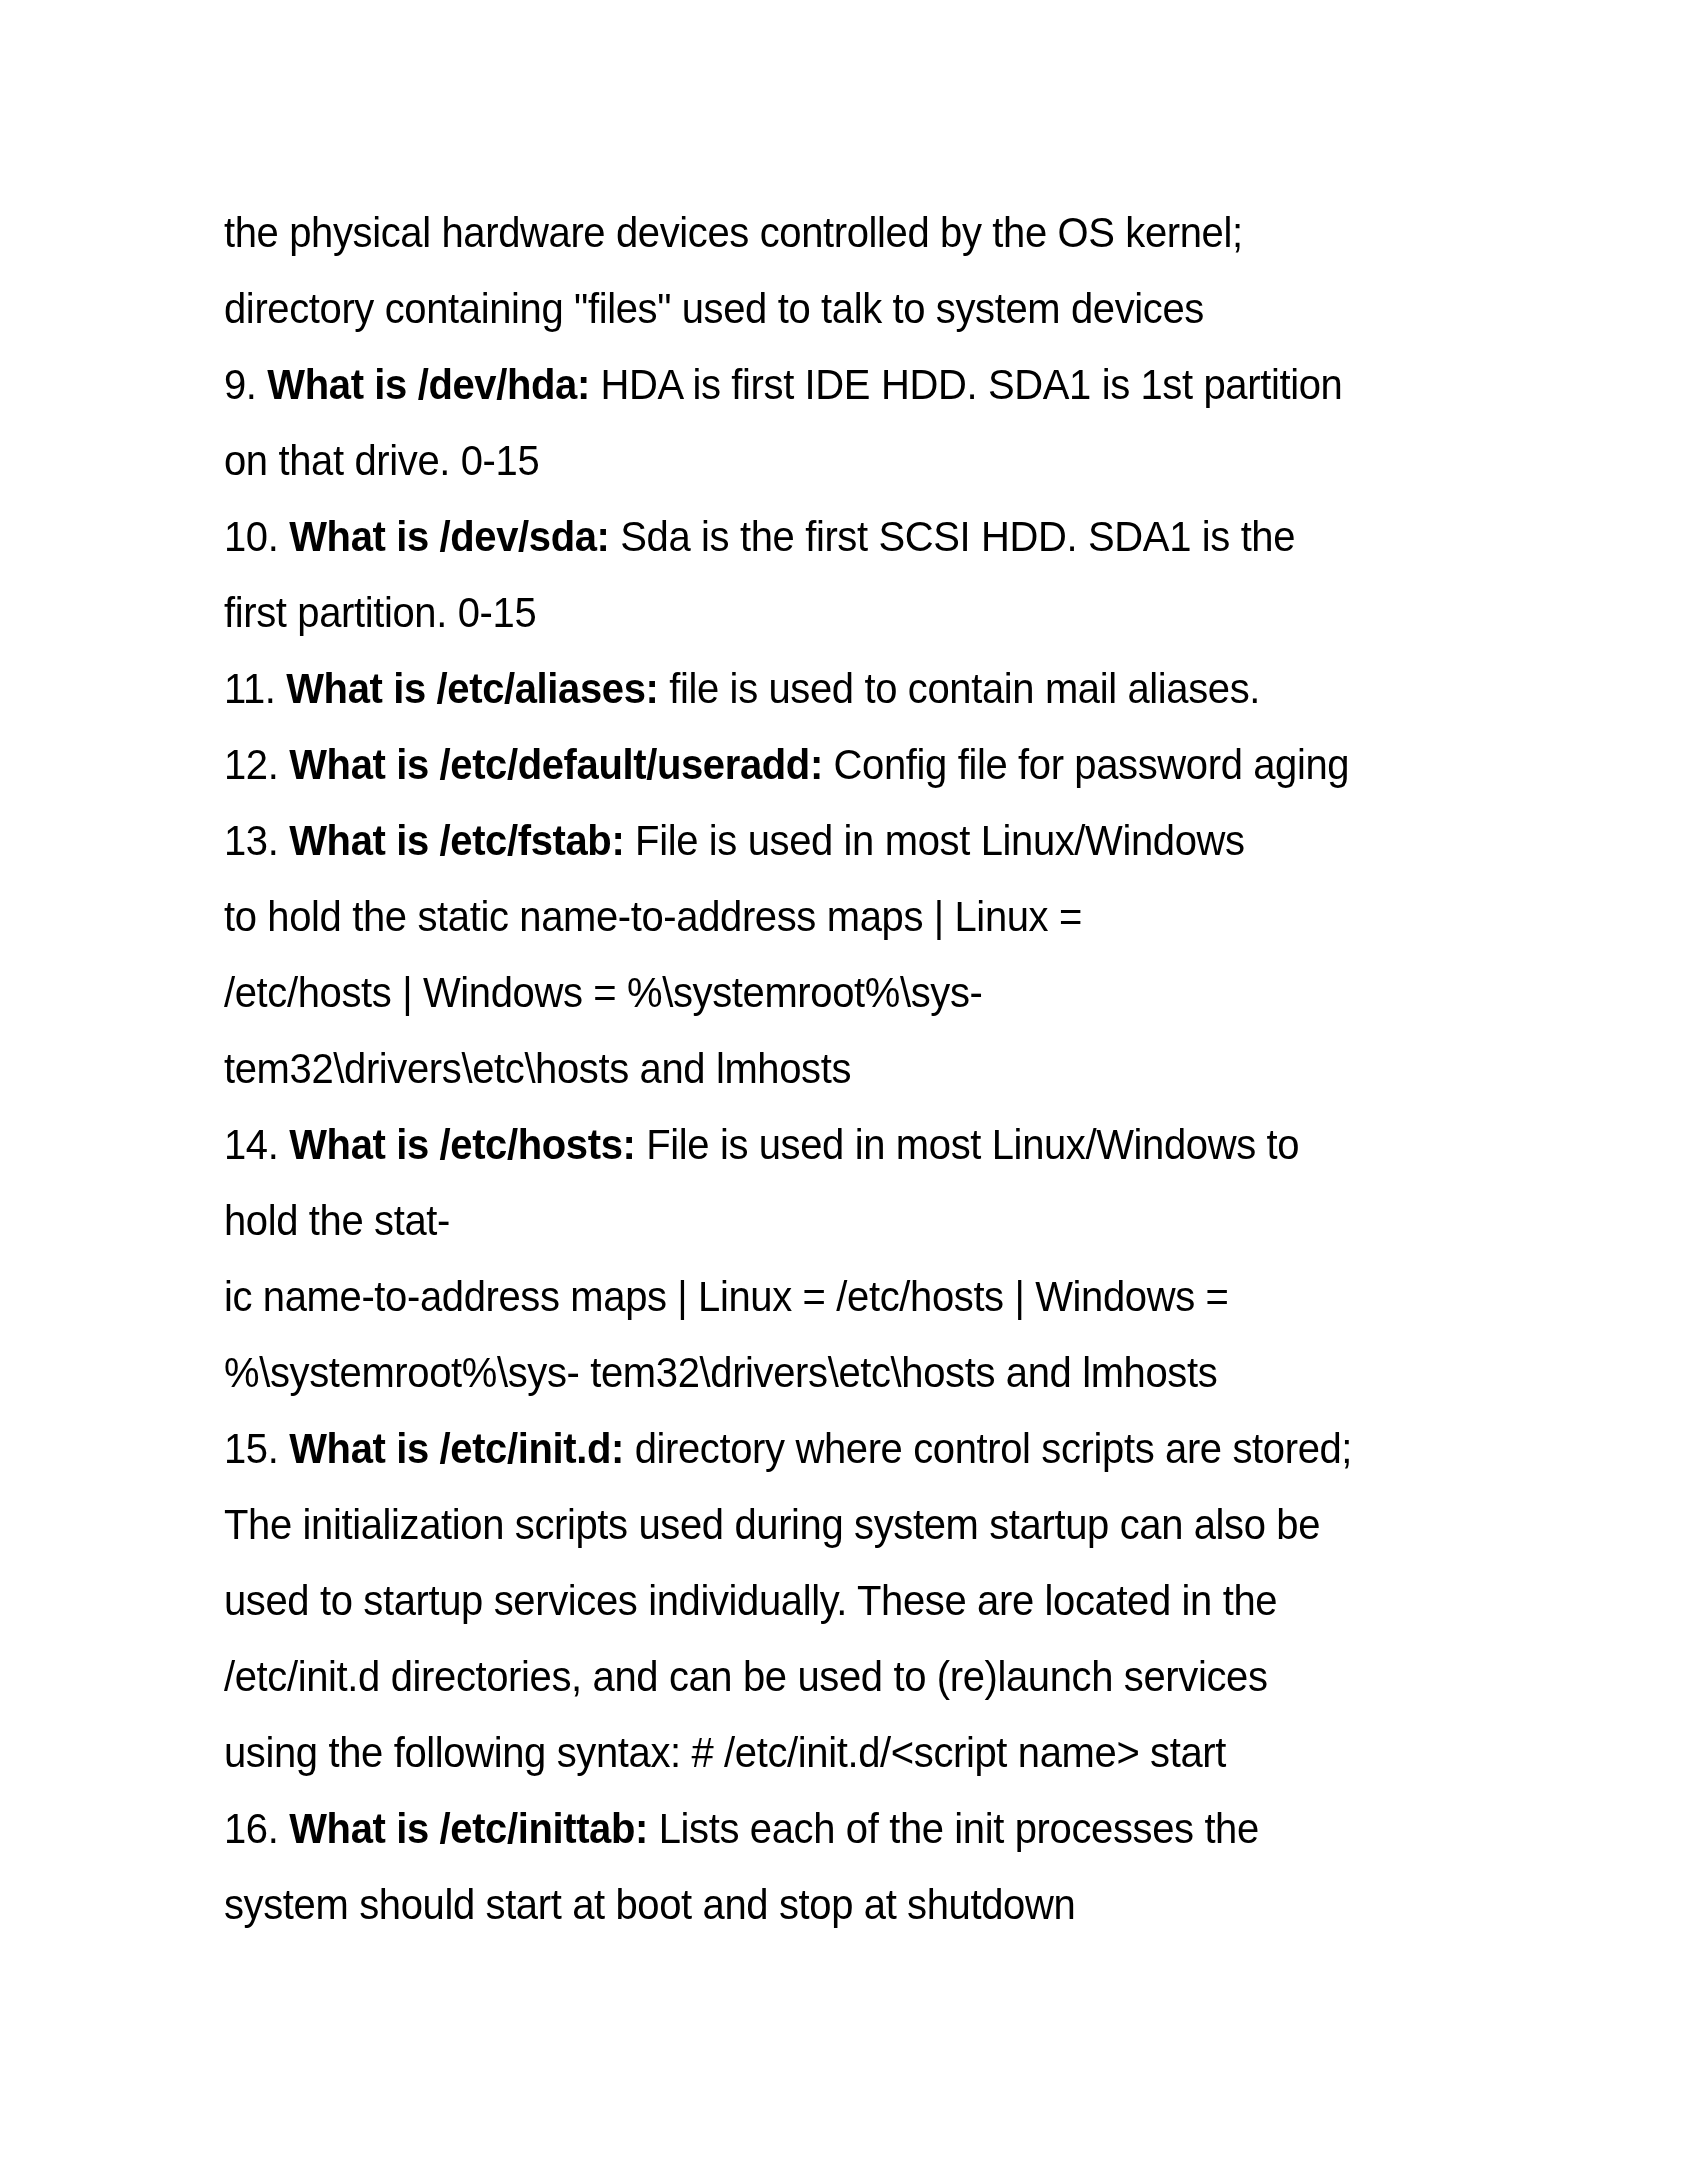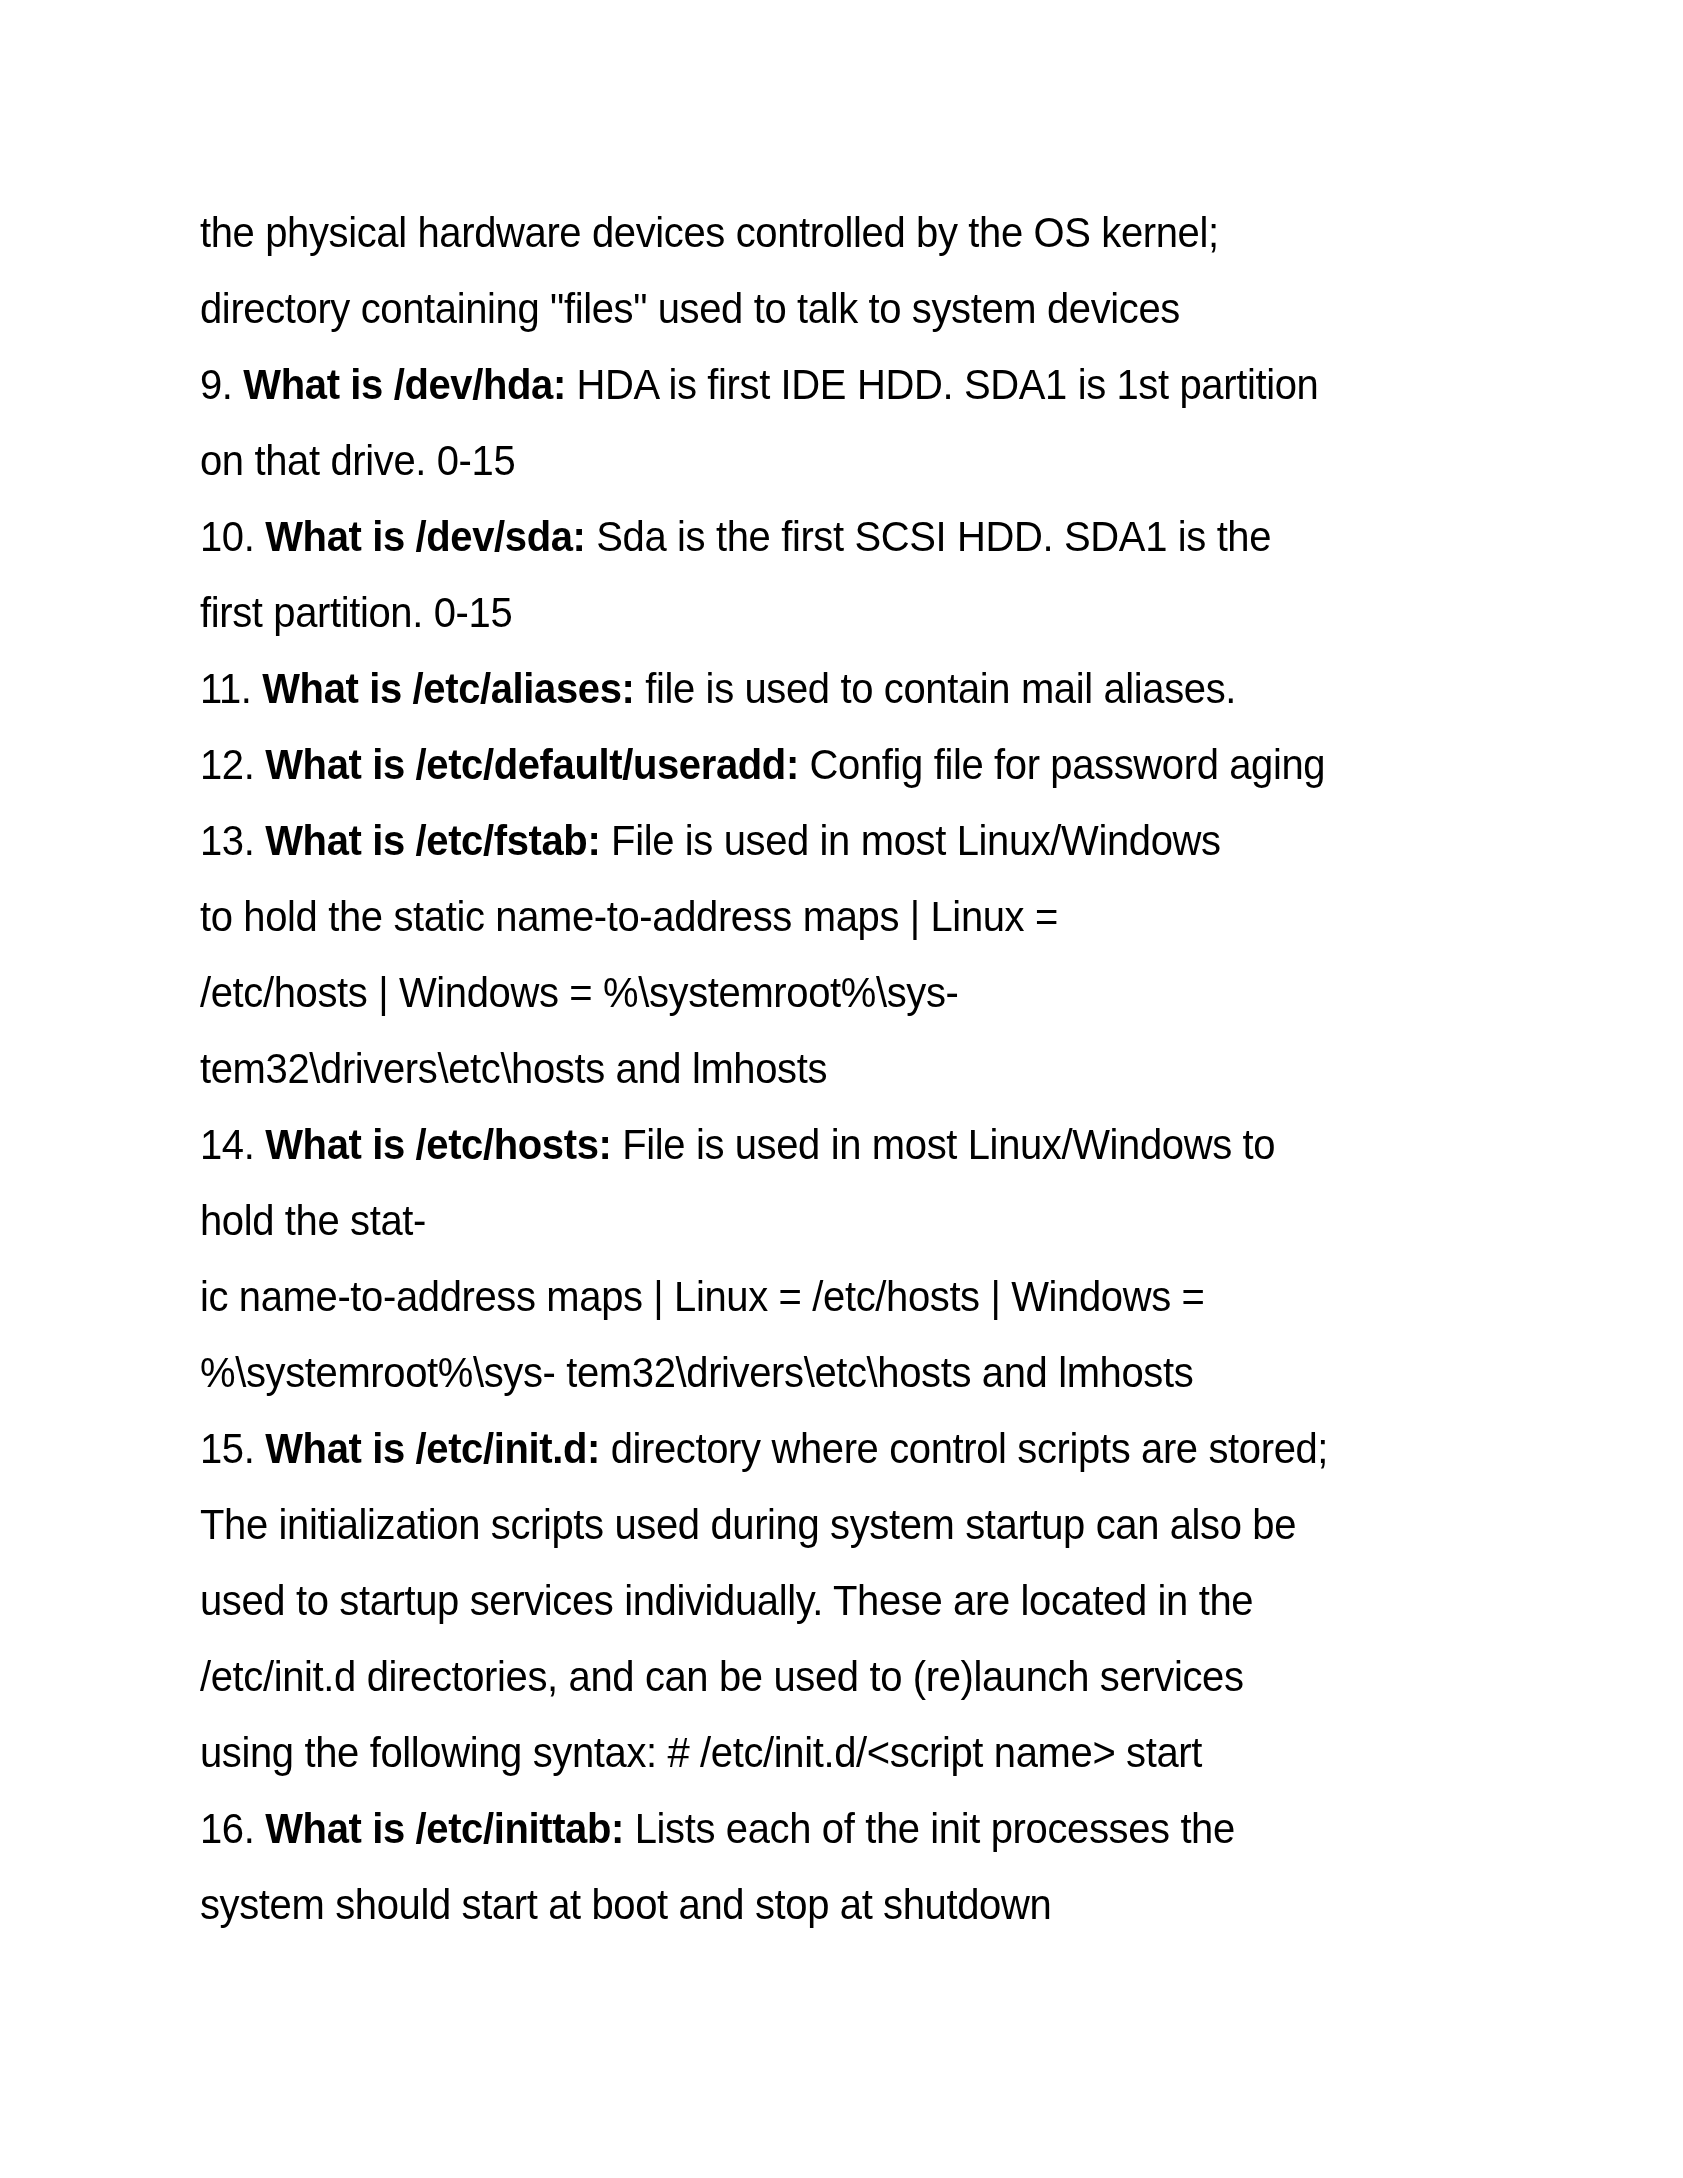--- a/index.html
+++ b/index.html
@@ -10,21 +10,21 @@
     body {
       width: 1683px;
       height: 2178px;
       position: relative;
       overflow: hidden;
       font-family: "Liberation Sans", sans-serif;
       color: #000000;
     }
     .page {
       position: absolute;
-      left: 200px;
+      left: 224px;
       top: 194px;
       width: 1287px;
     }
     .line {
       font-size: 43px;
       line-height: 76px;
       height: 76px;
       white-space: pre;
       letter-spacing: -0.4px;
       transform: scaleX(0.93);

